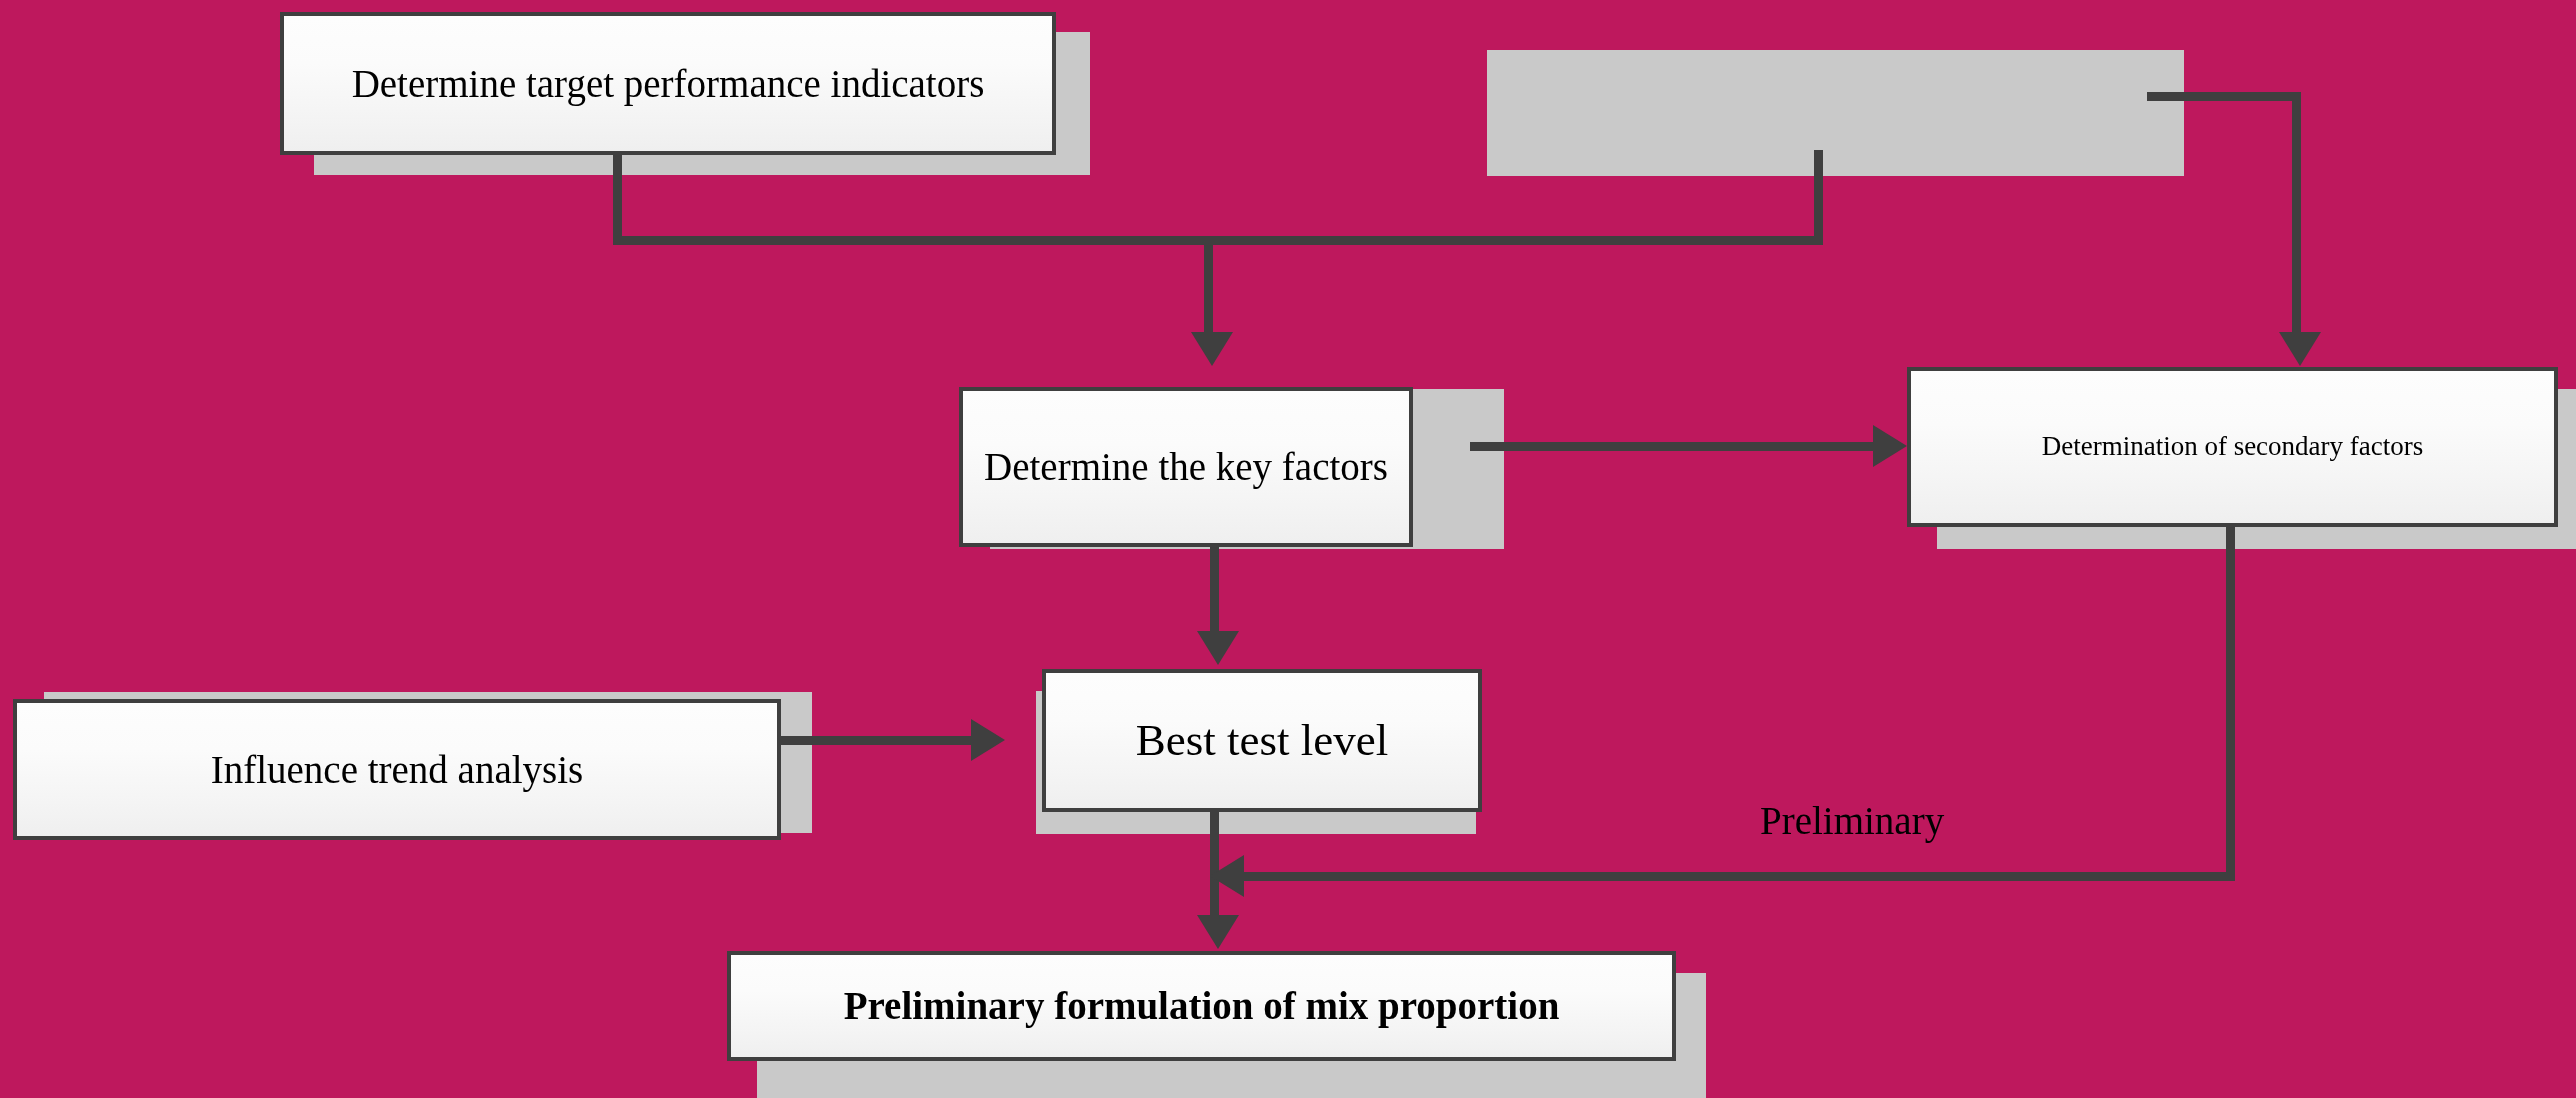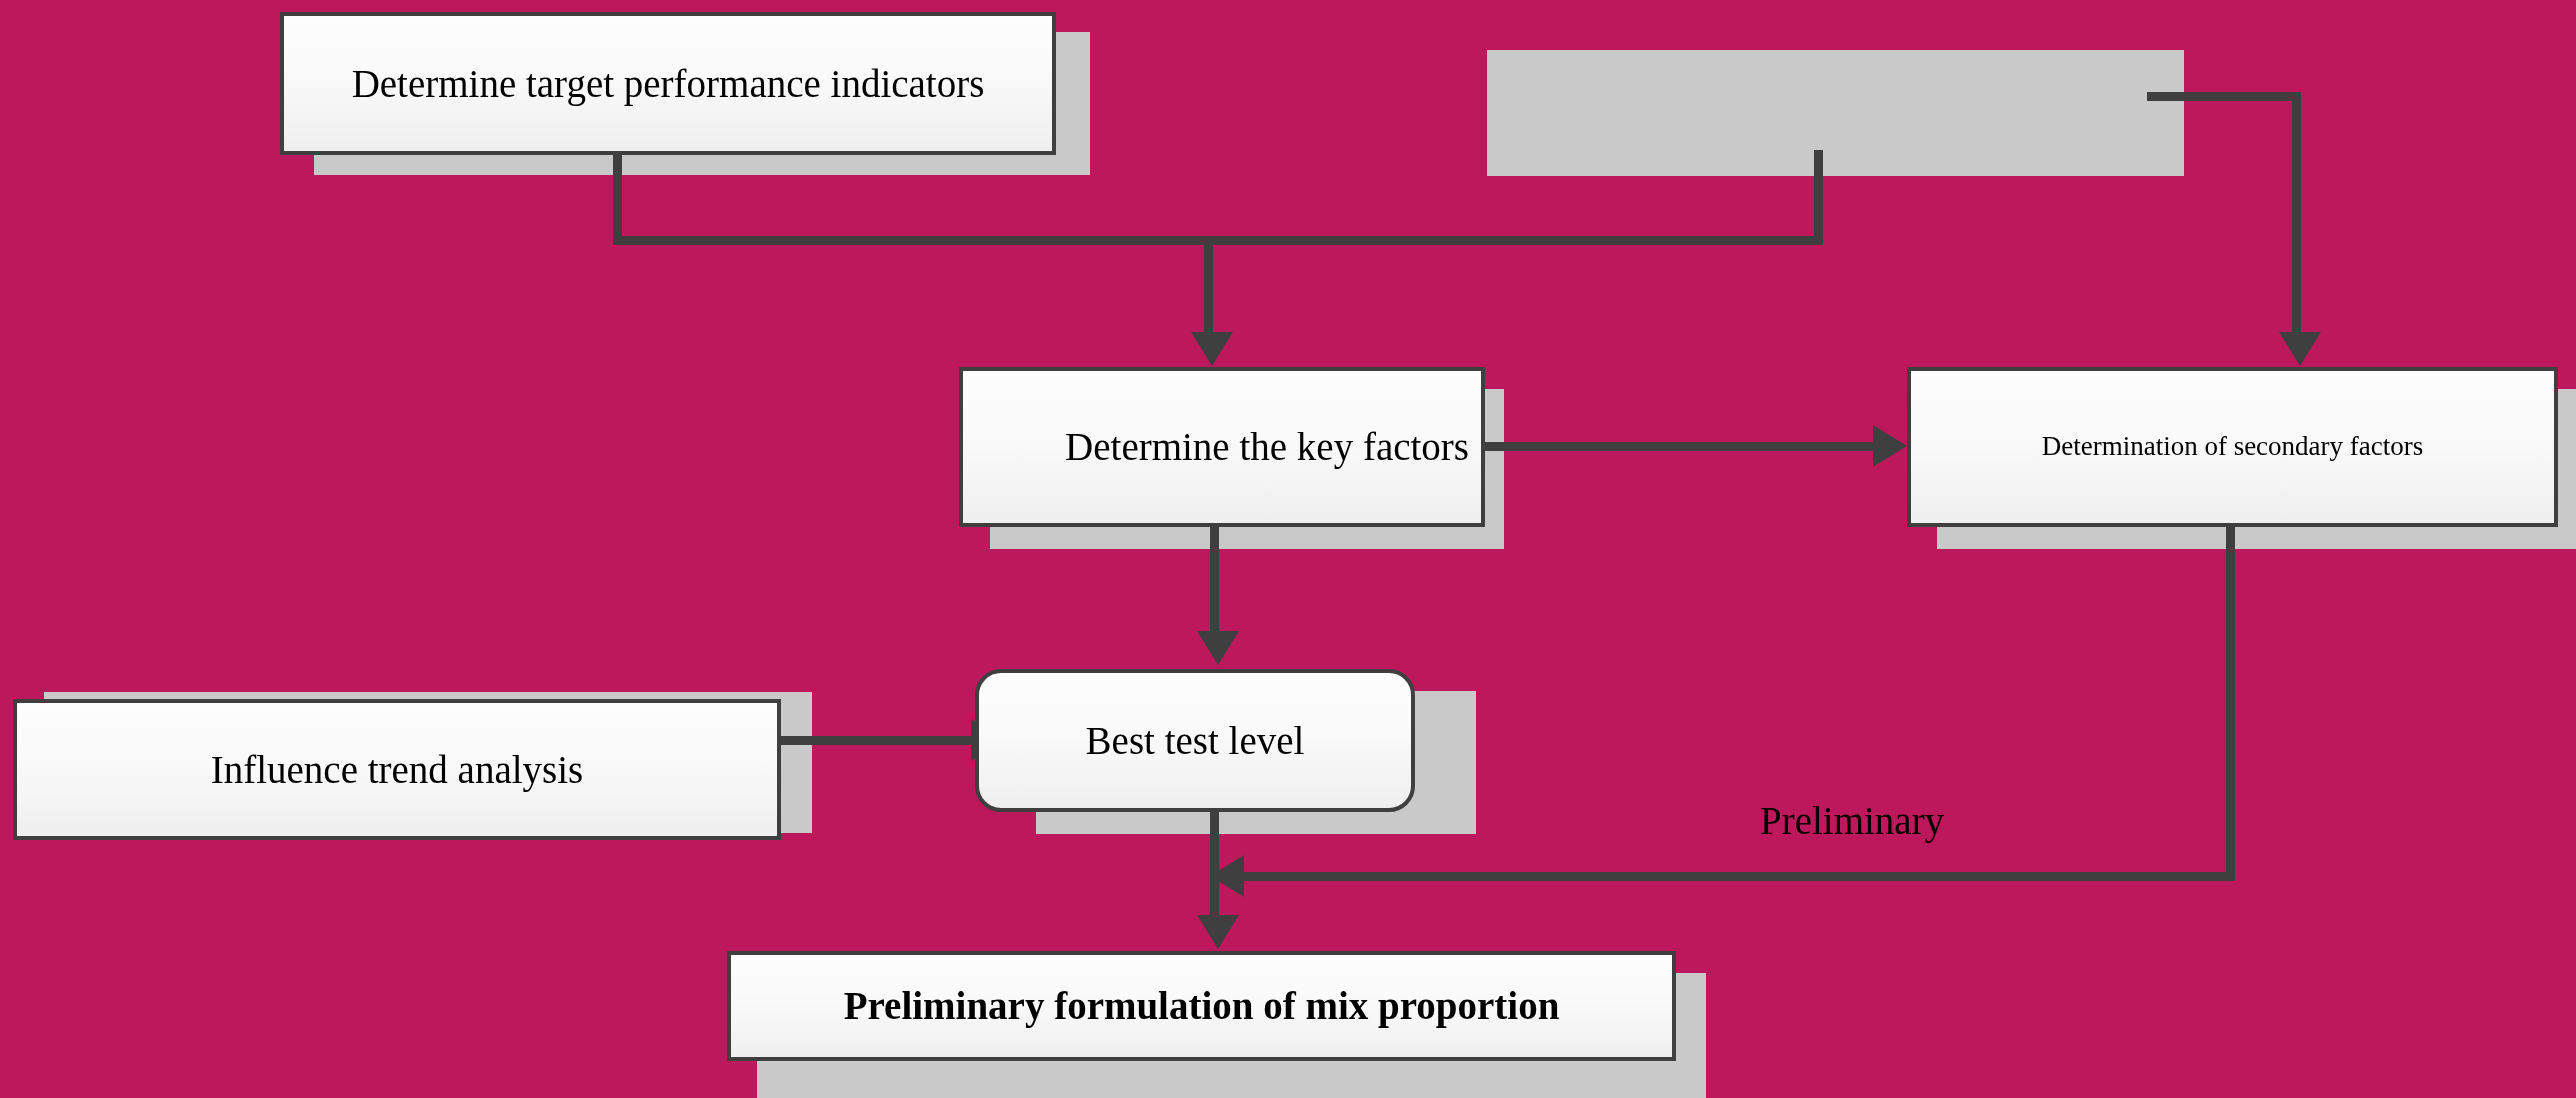--- a/index.html
+++ b/index.html
@@ -125,33 +125,33 @@
   <div class="arrow left" style="left:1210px; top:855px;"></div>
 
   <div class="vline" style="left:1210px; top:809px; height:106px;"></div>
   <div class="arrow down" style="left:1197px; top:915px;"></div>
 
   <div class="node" style="left:280px; top:12px; width:776px; height:143px; font-size:39px;">
     <span class="node-label">Determine target performance indicators</span>
   </div>
 
 
-  <div class="node" style="left:959px; top:367px; width:526px; height:160px; font-size:39px;justify-content:flex-end;">
+  <div class="node" style="left:959px; top:387px; width:454px; height:160px; font-size:39px;">
     <span class="node-label">Determine the key factors</span>
   </div>
 
   <div class="node" style="left:1907px; top:367px; width:651px; height:160px; font-size:27px;">
     <span class="node-label">Determination of secondary factors</span>
   </div>
 
   <div class="node" style="left:13px; top:699px; width:768px; height:141px; font-size:39px;">
     <span class="node-label">Influence trend analysis</span>
   </div>
 
-  <div class="node" style="left:975px; top:669px; width:440px; height:143px; font-size:39px;border-radius:26px;">
+  <div class="node" style="left:1042px; top:669px; width:440px; height:143px; font-size:45px;">
     <span class="node-label">Best test level</span>
   </div>
 
   <div class="node" style="left:727px; top:951px; width:949px; height:110px; font-size:39px;font-weight:bold;">
     <span class="node-label">Preliminary formulation of mix proportion</span>
   </div>
 
   <div class="edge-label" style="left:1760px; top:798px; font-size:39px;">Preliminary</div>
 
 </div>

